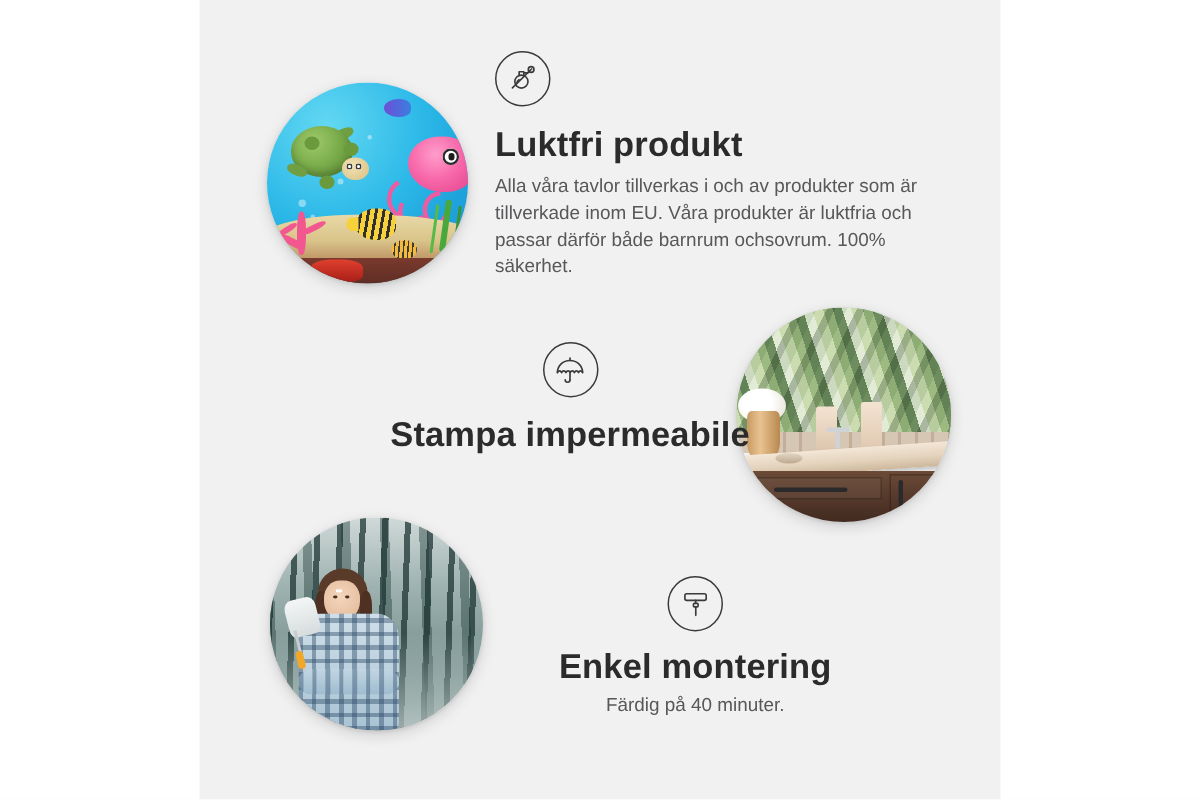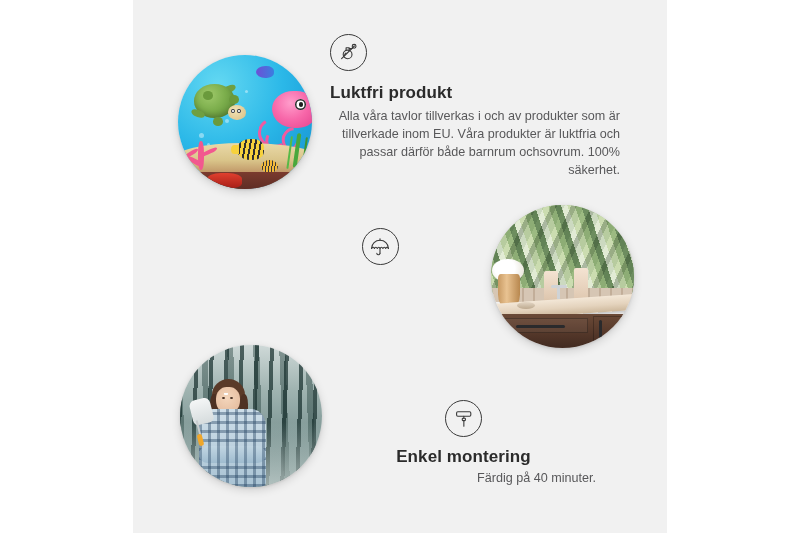--- a/index.html
+++ b/index.html
@@ -289,40 +289,40 @@
   
   .feature{position:absolute;}
   .icon-circle{
     width:37px;height:37px;border-radius:50%;
     border:1.4px solid #3a3a3a;
     display:flex;align-items:center;justify-content:center;
     box-sizing:border-box;
   }
   .icon-circle svg{display:block;}
   .f-title{
-    font-size:17px;font-weight:bold;color:#2b2b2b;
+    font-size:23px;font-weight:bold;color:#2b2b2b;
     letter-spacing:.1px;margin:0;line-height:1.25;
   }
   .f-body{
-    font-size:12.6px;color:#58585a;margin:0;line-height:1.42;text-align:right;
+    font-size:12.6px;color:#58585a;margin:0;line-height:1.42;
   }
 
   
   #feature-odour{left:197px;top:34px;width:300px;}
   #feature-odour .f-title{margin-top:11px;}
   #feature-odour .f-body{margin-top:5px;width:290px;}
 
   
   #feature-water{left:92px;top:228px;width:310px;text-align:center;}
   #feature-water .icon-row{display:flex;justify-content:center;}
   #feature-water .f-title{margin-top:10px;}
   #feature-water .f-body{margin-top:4px;}
 
   
-  #feature-mount{left:198px;top:400px;width:265px;text-align:center;}
+  #feature-mount{left:198px;top:384px;width:265px;text-align:center;}
   #feature-mount .icon-row{display:flex;justify-content:center;}
   #feature-mount .f-title{margin-top:9px;}
   #feature-mount .f-body{margin-top:3px;}
 </style>
 </head>
 <body>
 
 <div class="stage">
   <div class="panel">
 
@@ -426,20 +426,21 @@
         <div class="icon-circle">
           <svg width="24" height="24" viewBox="0 0 24 24" fill="none" stroke="#3a3a3a" stroke-width="1.1" stroke-linecap="round" stroke-linejoin="round">
             <path d="M3.6 13.4c0-4.6 3.8-8.1 8.4-8.1s8.4 3.5 8.4 8.1"></path>
             <path d="M3.6 13.4c.9-1.5 2.1-1.5 2.8 0 .8-1.6 2.1-1.6 2.9 0 .8-1.6 2.1-1.6 2.8 0 .7-1.6 2-1.6 2.8 0 .8-1.6 2-1.6 2.8 0 .7-1.5 1.9-1.5 2.7 0"></path>
             <line x1="12" y1="13.4" x2="12" y2="18.2"></line>
             <path d="M12 18.2c0 .9-.7 1.6-1.6 1.6s-1.6-.7-1.6-1.6"></path>
             <line x1="12" y1="5.3" x2="12" y2="3.7"></line>
           </svg>
         </div>
       </div>
+      <div class="f-title">Stampa impermeabile</div>
     </div>
 
     <div class="feature" id="feature-mount">
       <div class="icon-row">
         <div class="icon-circle">
           <svg width="24" height="24" viewBox="0 0 24 24" fill="none" stroke="#3a3a3a" stroke-width="1.1" stroke-linecap="round" stroke-linejoin="round">
             <rect x="4.6" y="4.8" width="14.2" height="4.4" rx="1.2"></rect>
             <path d="M11.8 9.2v2.0"></path>
             <rect x="10.3" y="11.2" width="3.1" height="2.4" rx=".6"></rect>
             <path d="M11.85 13.6v5.6"></path>

